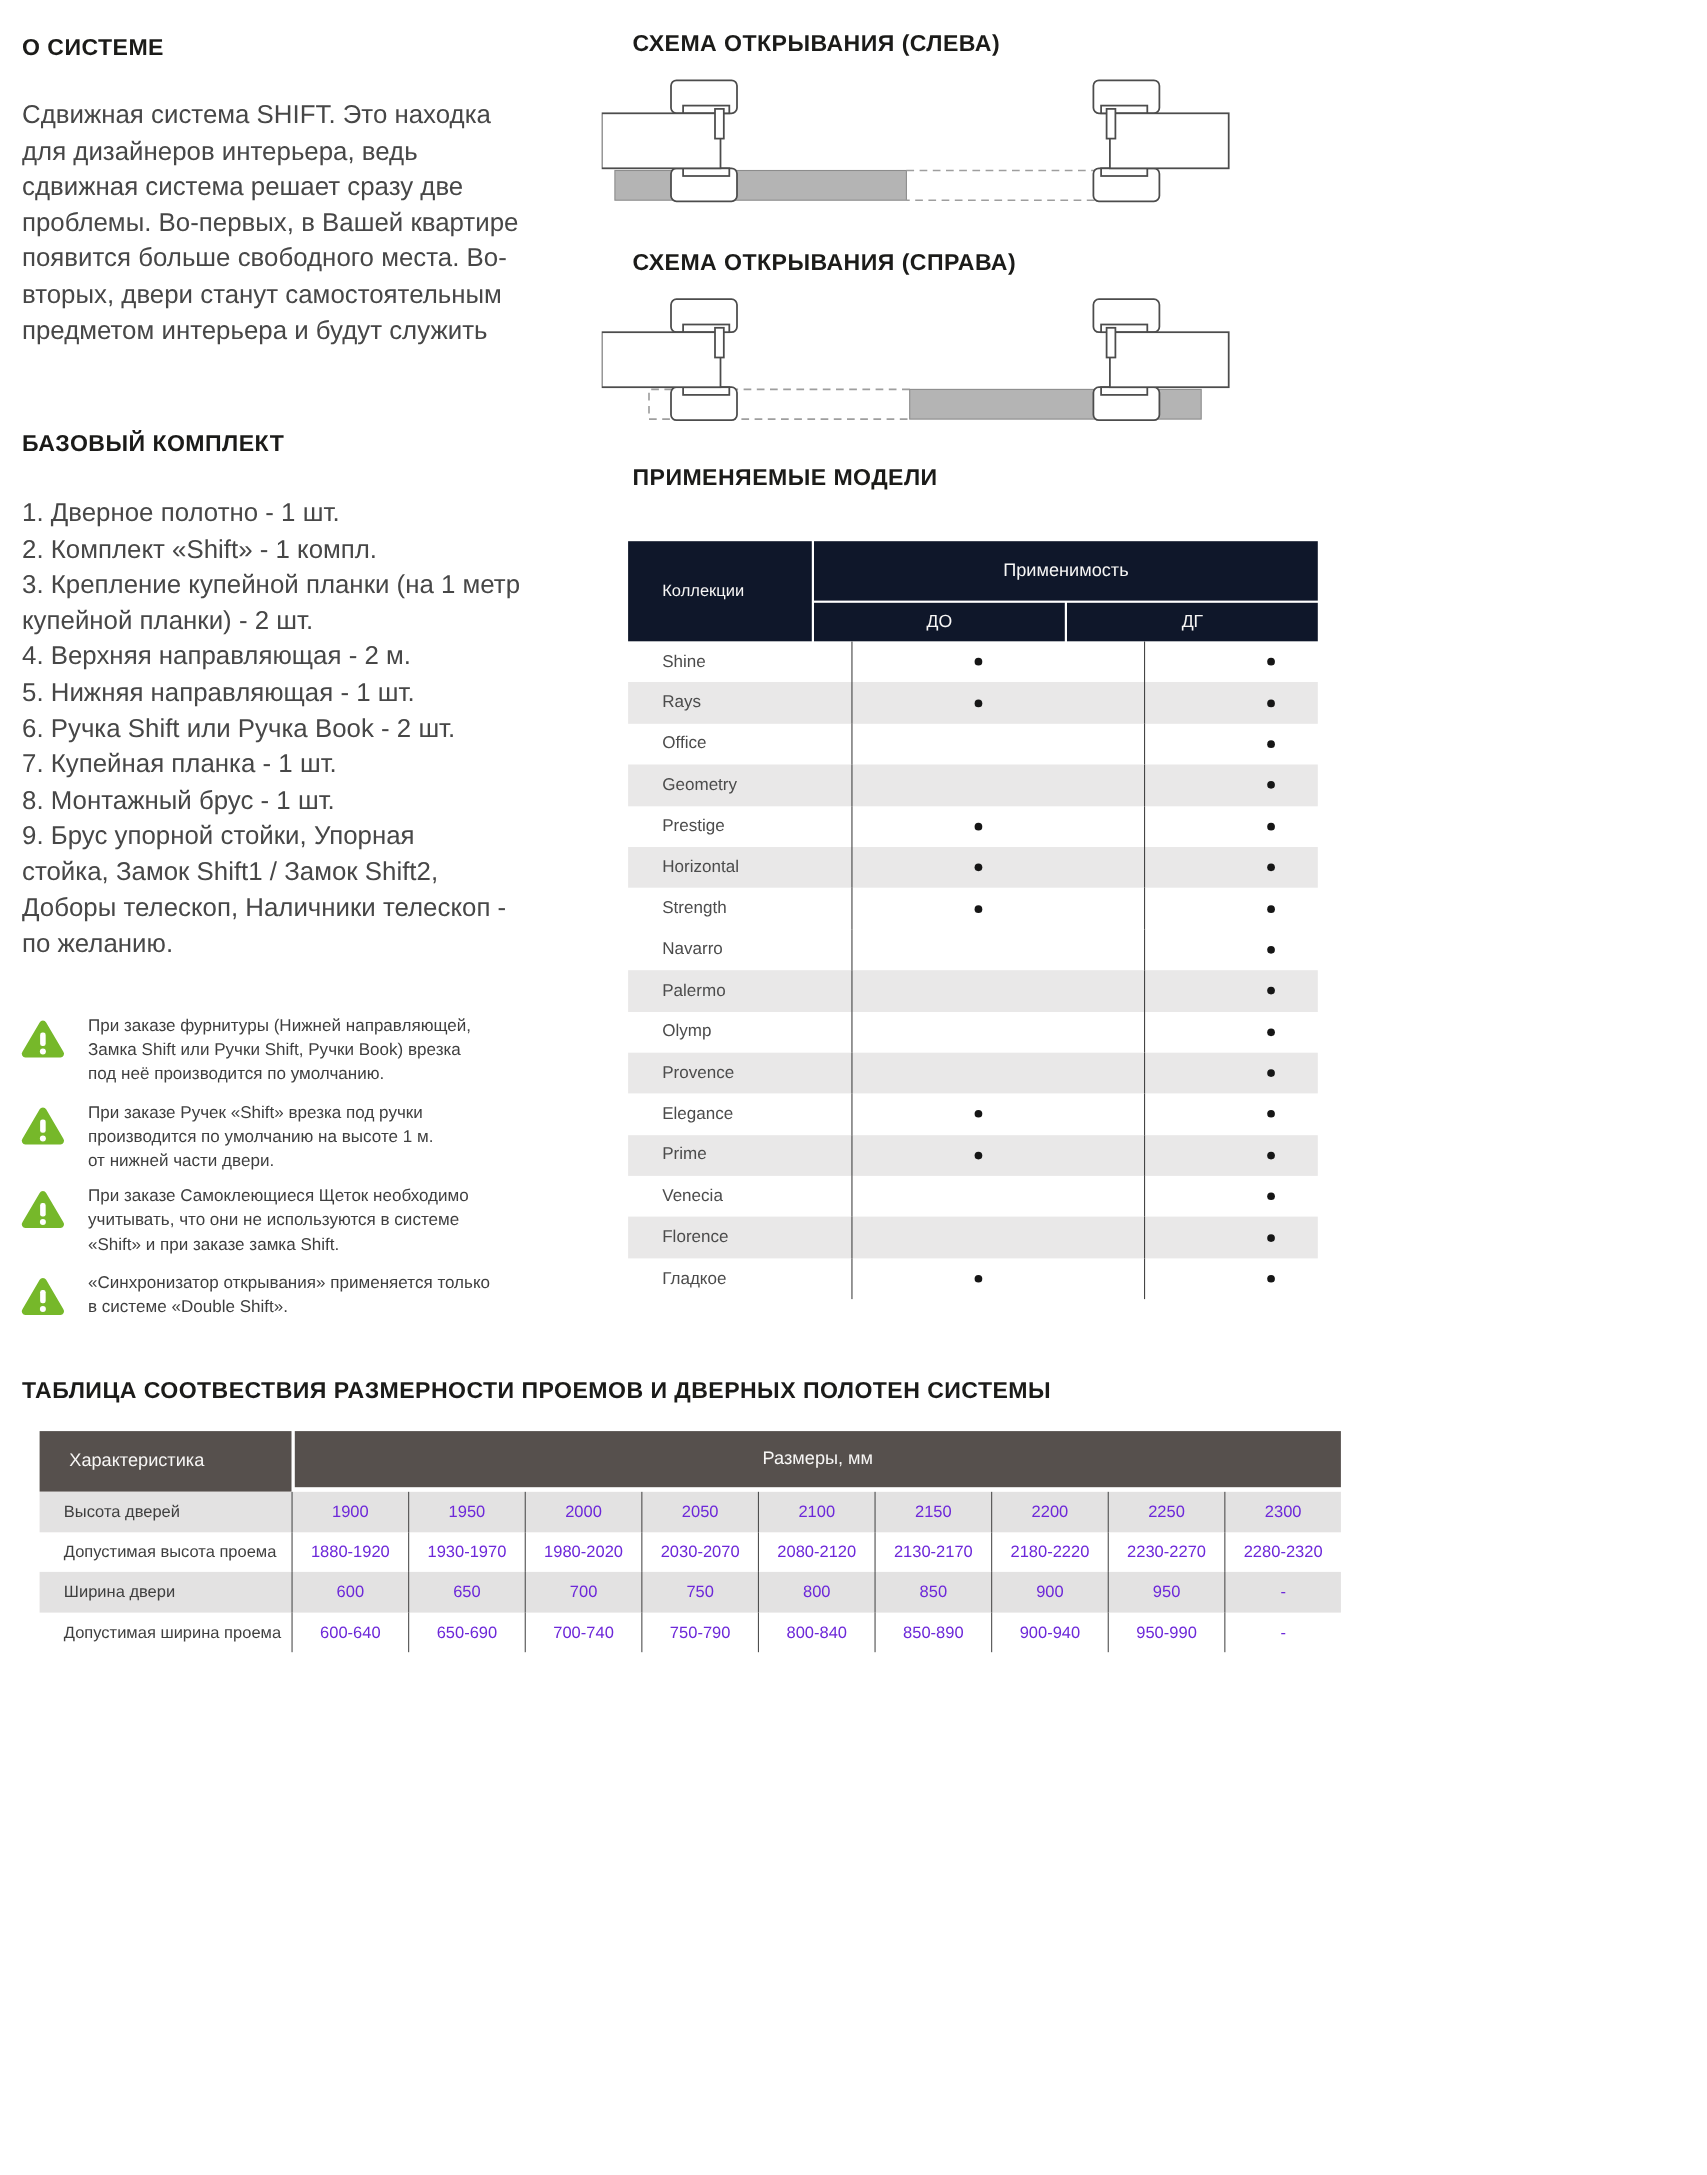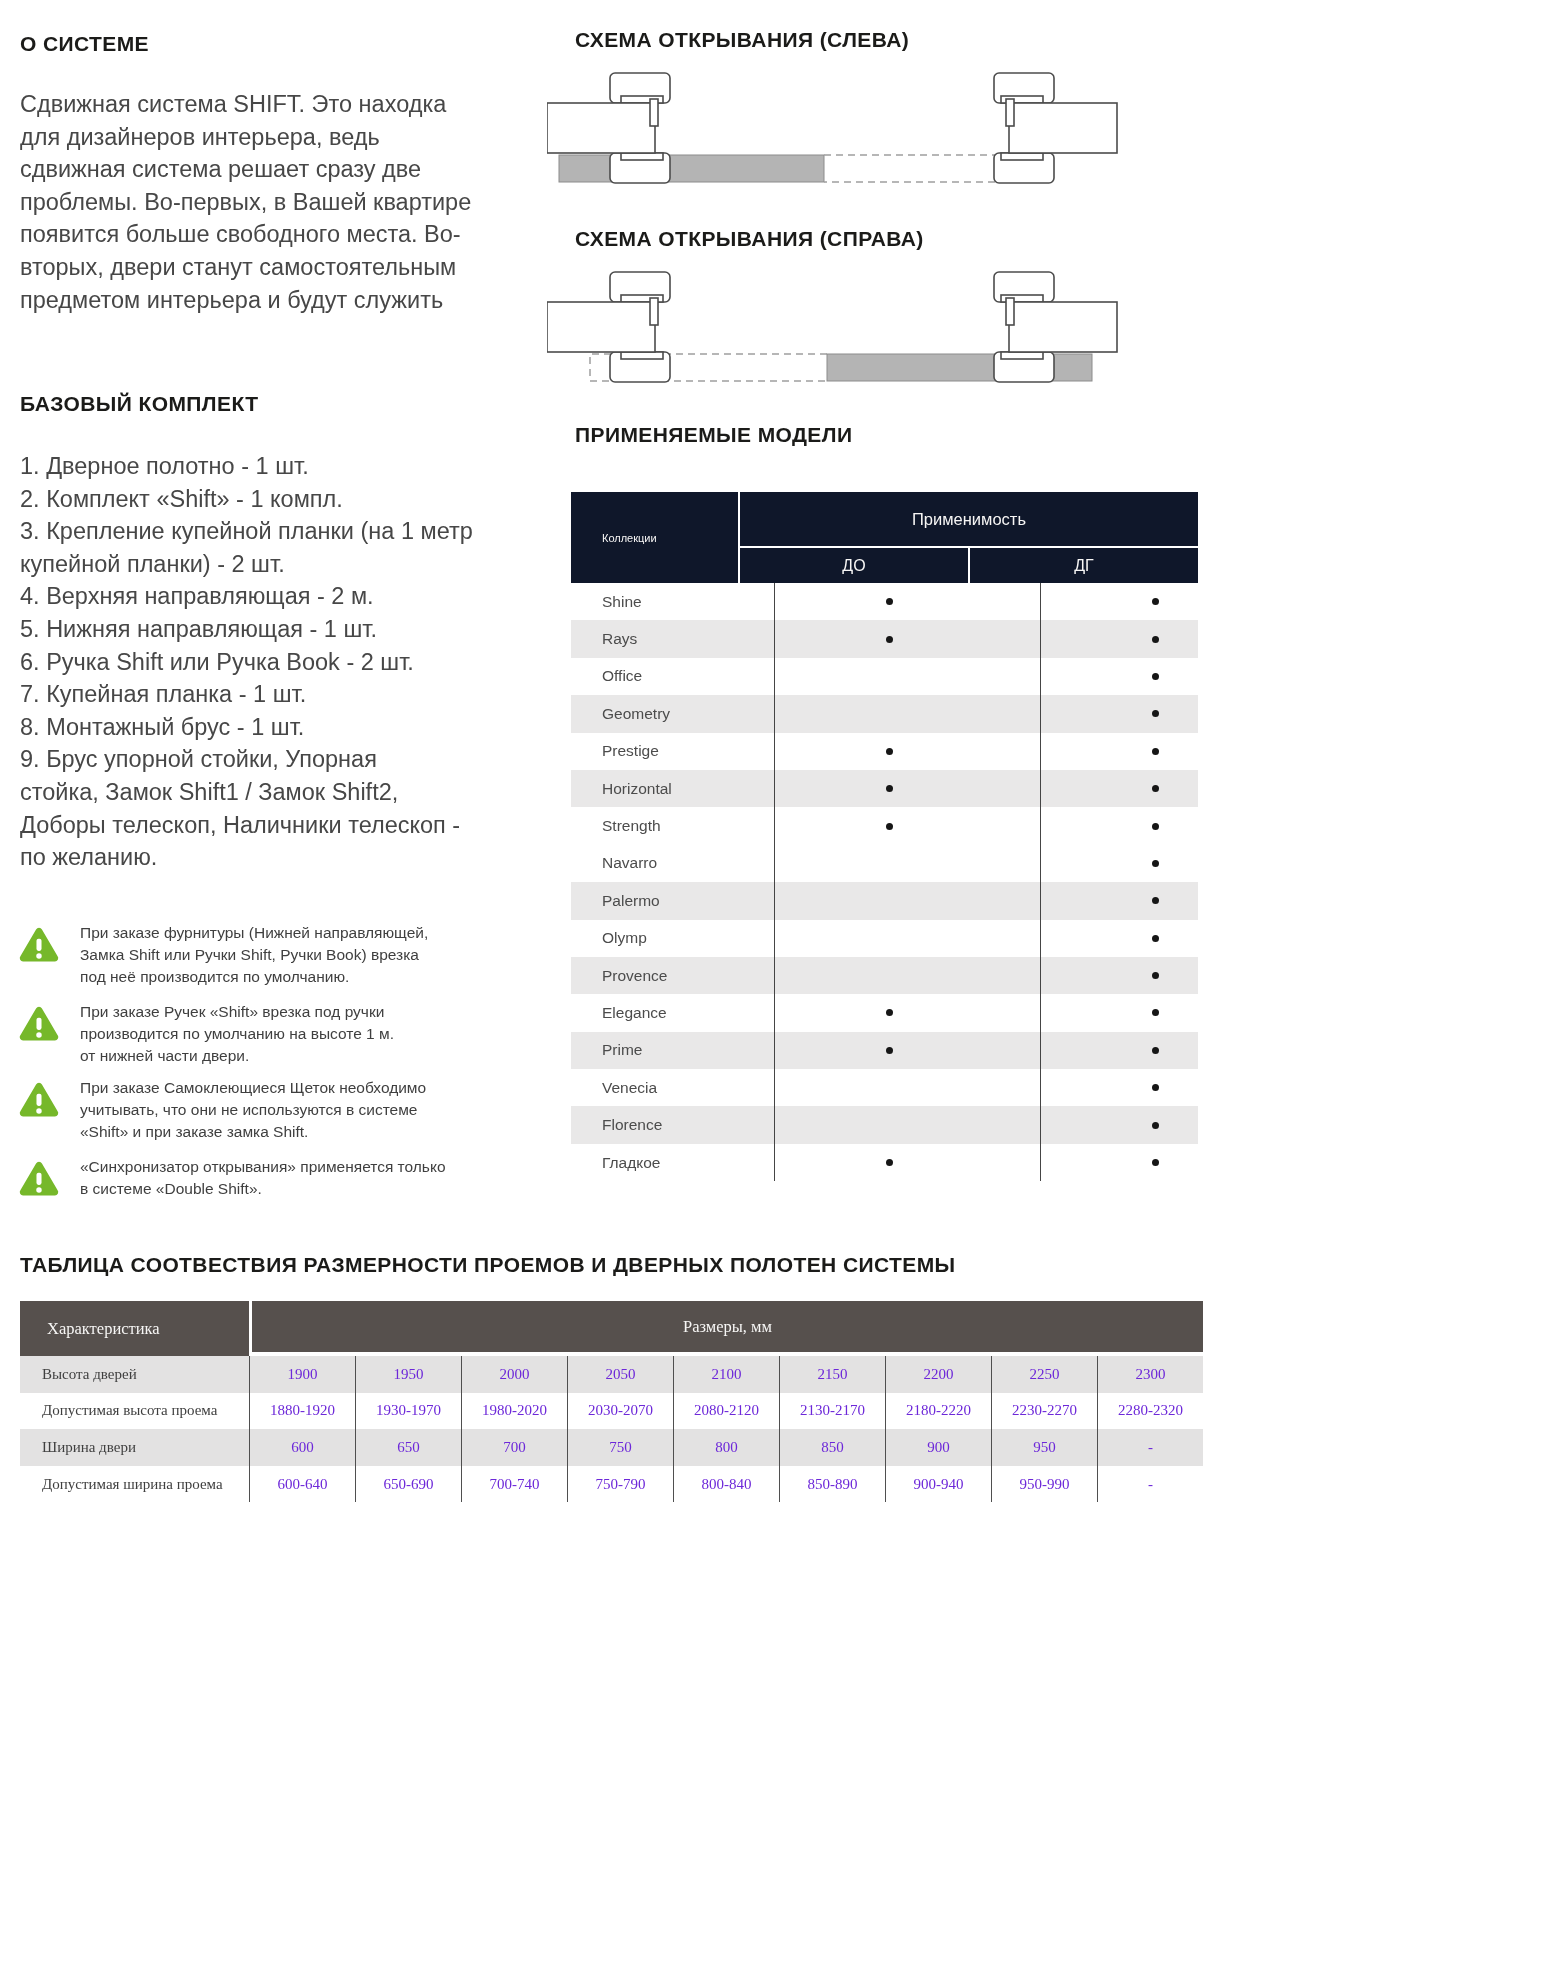--- a/index.html
+++ b/index.html
@@ -19,32 +19,32 @@
   .warning .wtext{margin-left:62px;font-size:15.5px;line-height:22.2px;color:#3f3f3f;white-space:nowrap;}
   .svgwrap{position:absolute;}
 
   
   .mtable{position:absolute;left:571px;top:492px;width:627px;}
   .mhead{position:relative;height:91px;background:#fff;}
   .mcell{
     position:absolute;background:#0f172a;color:#f7f6f5;
     display:flex;align-items:center;
   }
-  .mcell.c-collections{left:0;top:0;width:167px;height:91px;padding-left:31px;box-sizing:border-box;font-size:11px;}
+  .mcell.c-collections{left:0;top:0;width:167px;height:91px;padding-left:31px;box-sizing:border-box;font-size:15px;}
   .mcell.c-applicability{left:169px;top:0;width:458px;height:54px;justify-content:center;font-size:16.5px;}
   .mcell.c-do{left:169px;top:56px;width:228px;height:35px;justify-content:center;font-size:16px;}
   .mcell.c-dg{left:399px;top:56px;width:228px;height:35px;justify-content:center;font-size:16px;}
   .mrow{display:grid;grid-template-columns:167px 230px 230px;height:37.4px;gap:36px;}
   .mrow.shaded{background:#e9e8e8;}
   .mname{display:flex;align-items:center;padding-left:31px;font-size:15.5px;color:#4c4c4c;}
   .mdot{display:flex;align-items:center;justify-content:center;border-left:1px solid #454545;box-sizing:border-box;}
   .dot{width:7px;height:7px;border-radius:50%;background:#161616;}
 
   
-  .stable{position:absolute;left:20px;top:1301px;width:1183px;font-family:Liberation Serif, serif;}
+  .stable{position:absolute;left:36px;top:1301px;width:1183px;}
   .shead{position:relative;height:55px;background:#fff;}
   .scell{
     position:absolute;background:#56504d;color:#f7f6f5;display:flex;align-items:center;font-size:16.5px;
   }
   .scell.s-char{left:0;top:0;width:229px;height:55px;padding-left:27px;box-sizing:border-box;}
   .scell.s-sizes{left:232px;top:0;width:951px;height:51px;justify-content:center;}
   .srow{display:grid;grid-template-columns:229px repeat(9,106px);height:36.6px;}
   .srow.shaded{background:#e3e2e2;}
   .slabel{display:flex;align-items:center;padding-left:22px;font-size:15px;color:#3f3f3f;}
   .sval{

